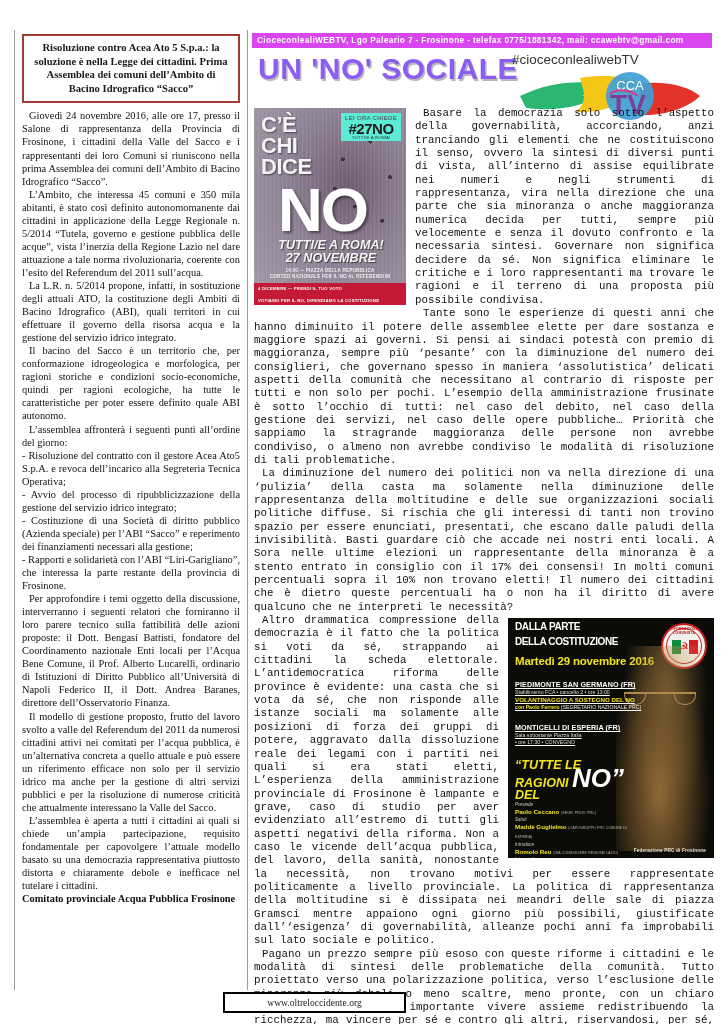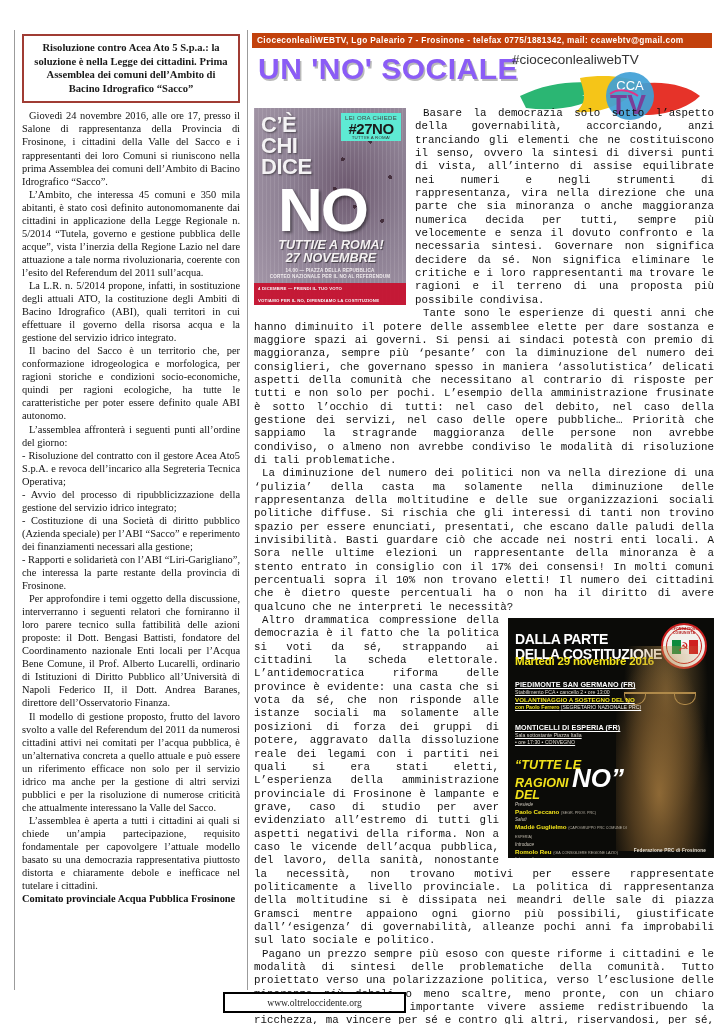--- a/index.html
+++ b/index.html
@@ -59,21 +59,21 @@
   .left-body p.noindent { text-indent: 0; }
   .left-body p.bold { font-weight: 700; text-indent: 0; }
 
   
   .header-bar {
     position: absolute;
     left: 252px;
     top: 33px;
     width: 460px;
     height: 15px;
-    background: #c2410c;
+    background: #d946ef;
     color: #ffffff;
     font-size: 8.3px;
     font-weight: 700;
     letter-spacing: 0.35px;
     line-height: 15px;
     padding-left: 5px;
     white-space: nowrap;
     overflow: hidden;
   }
 
@@ -208,22 +208,22 @@
     float: right;
     width: 206px;
     height: 240px;
     margin: 4px 0 2px 9px;
     position: relative;
     background: #0b0b08;
     overflow: hidden;
     color: #fff;
   }
   .pc-title {
-    position: absolute; left: 7px; top: 14px;
-    font-size: 14px; font-weight: 900; line-height: 14.5px;
+    position: absolute; left: 7px; top: 2px;
+    font-size: 10px; font-weight: 900; line-height: 14.5px;
     letter-spacing: -0.4px; color: #ffffff;
     font-family: "Liberation Sans", sans-serif;
   }
   .pc-date {
     position: absolute; left: 7px; top: 37px;
     font-size: 11.5px; font-weight: 900; color: #f2e31b;
     letter-spacing: -0.2px;
   }
   .pc-seal {
     position: absolute; right: 7px; top: 5px;

